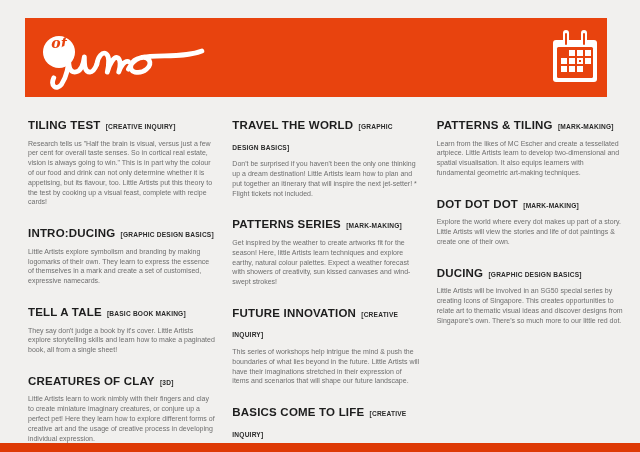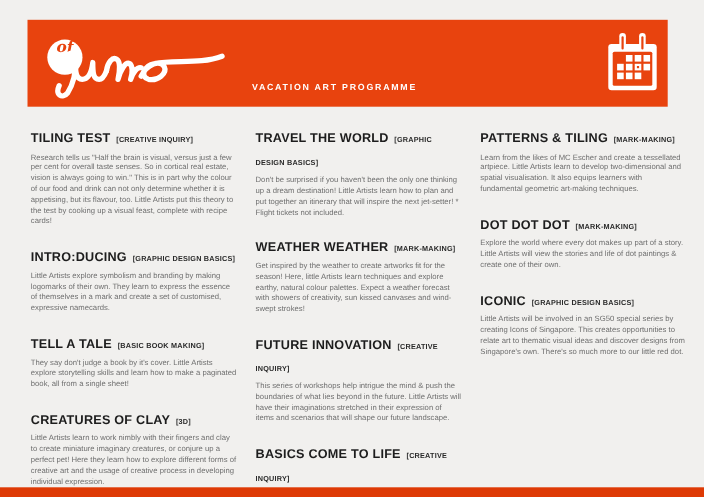--- a/index.html
+++ b/index.html
@@ -51,21 +51,20 @@
       <svg width="172" height="67" viewBox="0 0 180 70">
         <g fill="none" stroke="#ffffff" stroke-width="5" stroke-linecap="round" stroke-linejoin="round">
           <path d="M6,30 C11,19 21,15 21,24 C21,36 19,48 13,57 C8,63 1,59 5,50"></path>
           <path d="M21,27 C20,36 21,44 27,44 C33,44 36,36 37,28 C37,36 37,44 43,44 C46,44 48,41 50,36"></path>
           <path d="M50,36 C51,28 56,22 60,25 C63,27 63,35 61,44 C63,36 68,27 72,29 C75,31 75,38 73,44 C75,38 79,32 83,33"></path>
           <path d="M83,41 C89,29 101,25 105,32 C108,38 99,46 90,44 C82,42 85,31 96,29 C114,25 139,30 160,22"></path>
         </g>
       </svg>
     </div>
 
-    <div class="subtitle">VACATION ART PROGRAMME</div>
 
     <svg class="cal" width="48" height="60" viewBox="0 0 48 60">
       <line x1="15" y1="5" x2="15" y2="15" stroke="#ffffff" stroke-width="6" stroke-linecap="round"></line>
       <line x1="33" y1="5" x2="33" y2="15" stroke="#ffffff" stroke-width="6" stroke-linecap="round"></line>
       <rect x="2" y="12" width="44" height="42" rx="3" fill="#ffffff"></rect>
       <line x1="15" y1="6" x2="15" y2="16" stroke="#e8430e" stroke-width="2" stroke-linecap="round"></line>
       <line x1="33" y1="6" x2="33" y2="16" stroke="#e8430e" stroke-width="2" stroke-linecap="round"></line>
       <rect x="6" y="19" width="36" height="31" rx="1.5" fill="#e8430e"></rect>
       <g fill="#ffffff">
         <rect x="18" y="22" width="6" height="6"></rect>
@@ -103,21 +102,21 @@
         <p class="b">Little Artists learn to work nimbly with their fingers and clay to create miniature imaginary creatures, or conjure up a perfect pet! Here they learn how to explore different forms of creative art and the usage of creative process in developing individual expression.</p>
       </section>
     </div>
 
     <div class="col">
       <section class="sec">
         <h3 class="h"><span class="ht">TRAVEL THE WORLD</span> <span class="tag">[GRAPHIC DESIGN BASICS]</span></h3>
         <p class="b">Don't be surprised if you haven't been the only one thinking up a dream destination! Little Artists learn how to plan and put together an itinerary that will inspire the next jet-setter! * Flight tickets not included.</p>
       </section>
       <section class="sec">
-        <h3 class="h"><span class="ht">WEATHER WEATHER</span> <span class="tag">[MARK-MAKING]</span></h3>
+        <h3 class="h"><span class="ht">PATTERNS SERIES</span> <span class="tag">[MARK-MAKING]</span></h3>
         <p class="b">Get inspired by the weather to create artworks fit for the season! Here, little Artists learn techniques and explore earthy, natural colour palettes. Expect a weather forecast with showers of creativity, sun kissed canvases and wind-swept strokes!</p>
       </section>
       <section class="sec">
         <h3 class="h"><span class="ht">FUTURE INNOVATION</span> <span class="tag">[CREATIVE INQUIRY]</span></h3>
         <p class="b">This series of workshops help intrigue the mind &amp; push the boundaries of what lies beyond in the future. Little Artists will have their imaginations stretched in their expression of items and scenarios that will shape our future landscape.</p>
       </section>
       <section class="sec">
         <h3 class="h"><span class="ht">BASICS COME TO LIFE</span> <span class="tag">[CREATIVE INQUIRY]</span></h3>
         <p class="b">Drawing inspiration from historical illuminated manuscripts, Little Artists learn how to create their own; adding rich layers of depth &amp; meaning to letters.</p>
       </section>
@@ -126,21 +125,21 @@
     <div class="col">
       <section class="sec">
         <h3 class="h"><span class="ht">PATTERNS &amp; TILING</span> <span class="tag">[MARK-MAKING]</span></h3>
         <p class="b">Learn from the likes of MC Escher and create a tessellated artpiece. Little Artists learn to develop two-dimensional and spatial visualisation. It also equips learners with fundamental geometric art-making techniques.</p>
       </section>
       <section class="sec">
         <h3 class="h"><span class="ht">DOT DOT DOT</span> <span class="tag">[MARK-MAKING]</span></h3>
         <p class="b">Explore the world where every dot makes up part of a story. Little Artists will view the stories and life of dot paintings &amp; create one of their own.</p>
       </section>
       <section class="sec">
-        <h3 class="h"><span class="ht">ICONIC</span> <span class="tag">[GRAPHIC DESIGN BASICS]</span></h3>
+        <h3 class="h"><span class="ht">DUCING</span> <span class="tag">[GRAPHIC DESIGN BASICS]</span></h3>
         <p class="b">Little Artists will be involved in an SG50 special series by creating Icons of Singapore. This creates opportunities to relate art to thematic visual ideas and discover designs from Singapore's own. There's so much more to our little red dot.</p>
       </section>
     </div>
 
   </div>
 
   <div class="footer-bar"></div>
 </div>
 
 </body></html>

